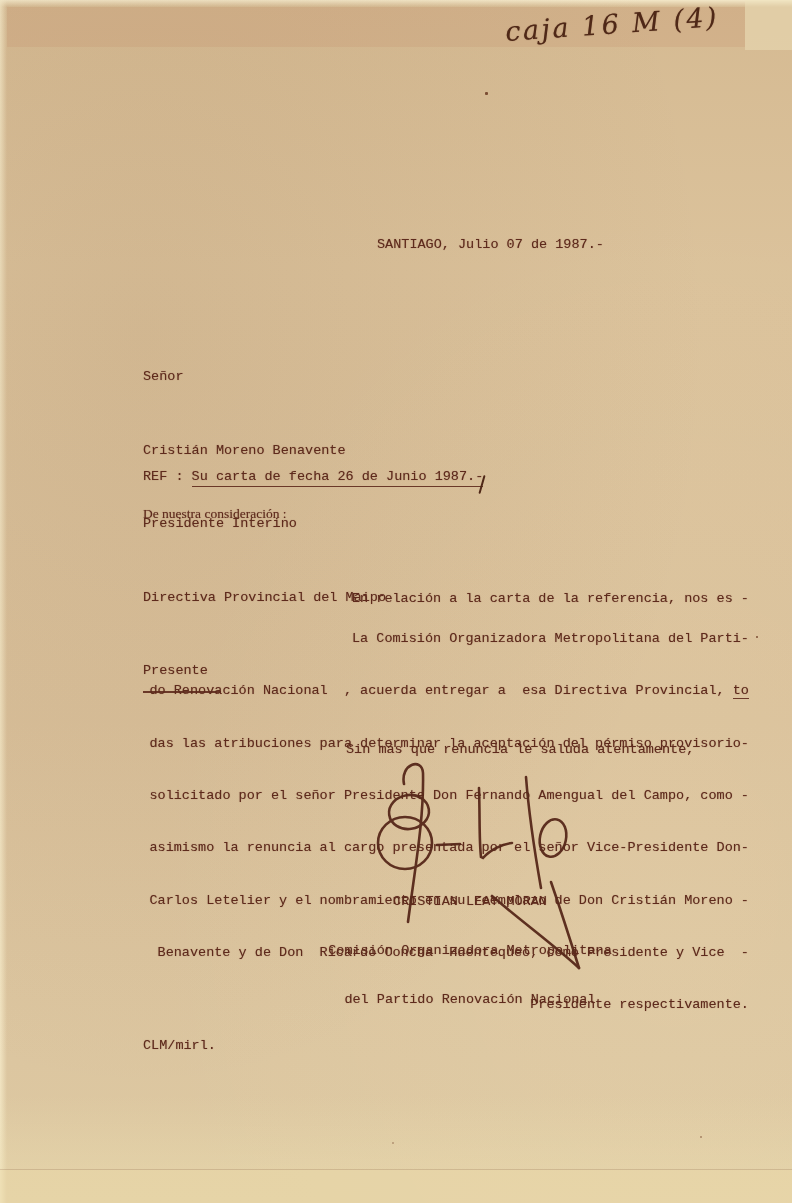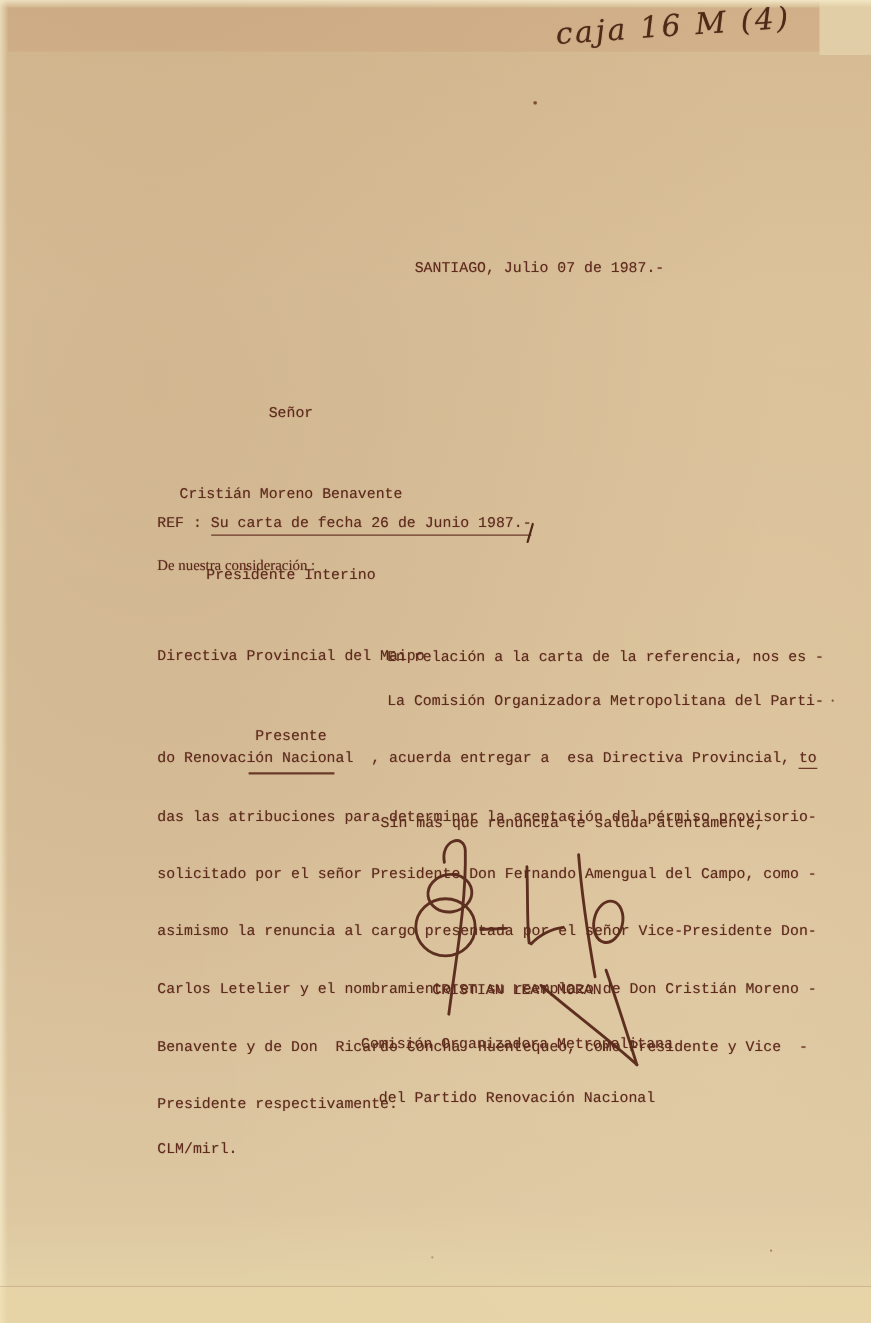--- a/index.html
+++ b/index.html
@@ -29,28 +29,28 @@
   .speck{position:absolute;width:3px;height:3px;border-radius:1px;background:#6b3a22;opacity:.85;}
   .tw{position:absolute;white-space:pre;font-size:13.5px;
       text-shadow:0 0 1px rgba(94,42,28,0.45);letter-spacing:0px;}
   .handwriting{
     position:absolute;left:505px;top:8px;width:230px;
     font-family:"DejaVu Serif",serif;font-style:italic;
     font-size:27px;letter-spacing:2.5px;color:#4f2817;
     transform:rotate(-4deg);
     text-shadow:0 0 1px rgba(79,40,23,0.5);
   }
-  .u-presente{display:inline-block;width:78px;border-bottom:2px solid rgba(94,42,28,0.9);padding-bottom:18px;font-family:Liberation Mono, monospace;}
+  .u-presente{display:inline-block;width:78px;border-bottom:2px solid rgba(94,42,28,0.9);padding-bottom:7px;font-family:Liberation Mono, monospace;}
   .u-ref{border-bottom:1.5px solid rgba(94,42,28,0.9);padding-bottom:2px;}
   .u-to{border-bottom:1.5px solid rgba(94,42,28,0.9);font-family:Liberation Mono, monospace;}
   .ref-slash{position:absolute;left:481px;top:475px;width:2px;height:19px;
     background:#4f2817;transform:rotate(16deg);border-radius:1px;}
-  .addr{line-height:24.5px;text-align:center;}
+  .addr{line-height:24.5px;}
   .p1{line-height:18.6px;}
-  .p2{line-height:17.45px;}
+  .p2{line-height:17.45px;text-align:right;}
   .indent{display:inline-block;width:209px;}
   .sig-block{position:absolute;left:320px;top:861px;width:300px;text-align:center;
     line-height:16.4px;font-size:13.5px;white-space:pre;
     text-shadow:0 0 1px rgba(94,42,28,0.45);}
   .sig-svg{position:absolute;left:320px;top:756px;}
 </style>
 </head>
 <body>
 
 <div class="page">

